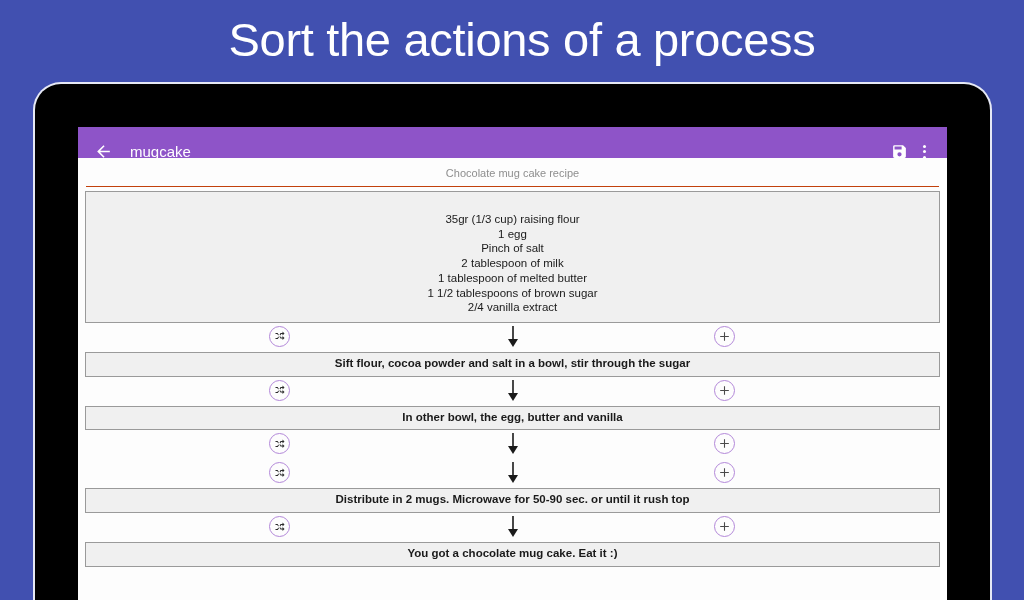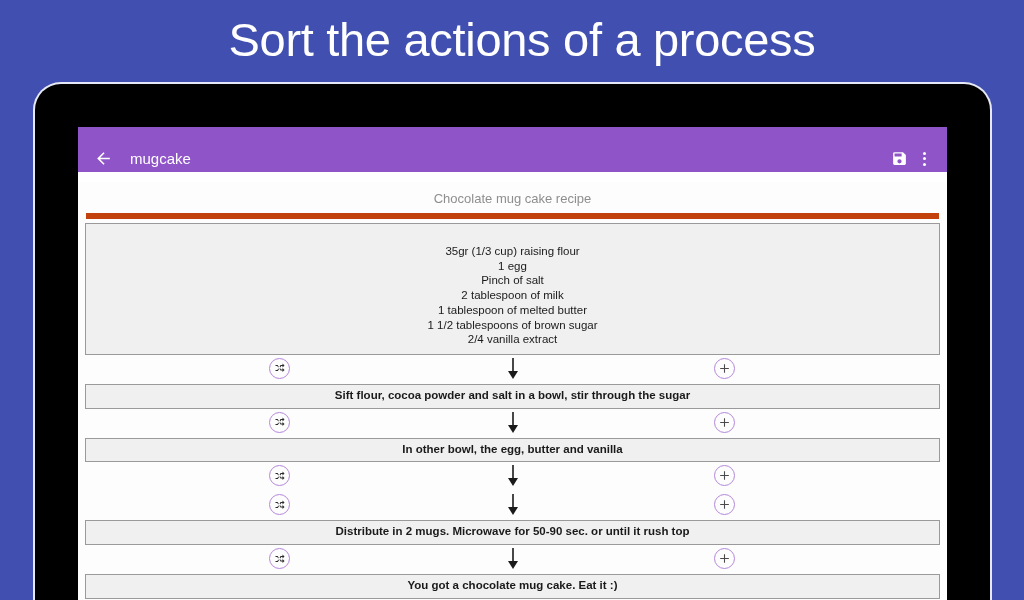--- a/index.html
+++ b/index.html
@@ -41,21 +41,21 @@
     position: absolute;
     left: 43px; top: 43px;
     width: 869px; height: 520px;
     background: #ffffff;
     overflow: hidden;
   }
 
   
   .appbar {
     position: relative;
-    height: 45px;
+    height: 31px;
     background: #8e54c8;
     display: flex;
     align-items: center;
     padding: 18px 12px 0 10px;
   }
   .appbar-back {
     width: 30px; height: 30px;
     display: flex; align-items: center; justify-content: center;
     flex: 0 0 auto;
   }
@@ -78,24 +78,24 @@
   
   .content {
     position: relative;
     height: 481px;
     background: #fdfdfd;
     padding: 0 7px;
   }
   .recipe-title {
     text-align: center;
     color: #8e8e8e;
-    font-size: 13px;
+    font-size: 11px;
     padding: 9px 0 7px;
-    border-bottom: 6px solid #c2410c;
-    margin: 10px 1px 4px;
+    border-bottom: 1px solid #c2410c;
+    margin: 0 1px 4px;
   }
 
   .card {
     background: #f0f0f0;
     border: 1px solid #9a9a9a;
     text-align: center;
     color: #1a1a1a;
     font-size: 11.5px;
     line-height: 14.7px;
     padding: 5px 6px;

